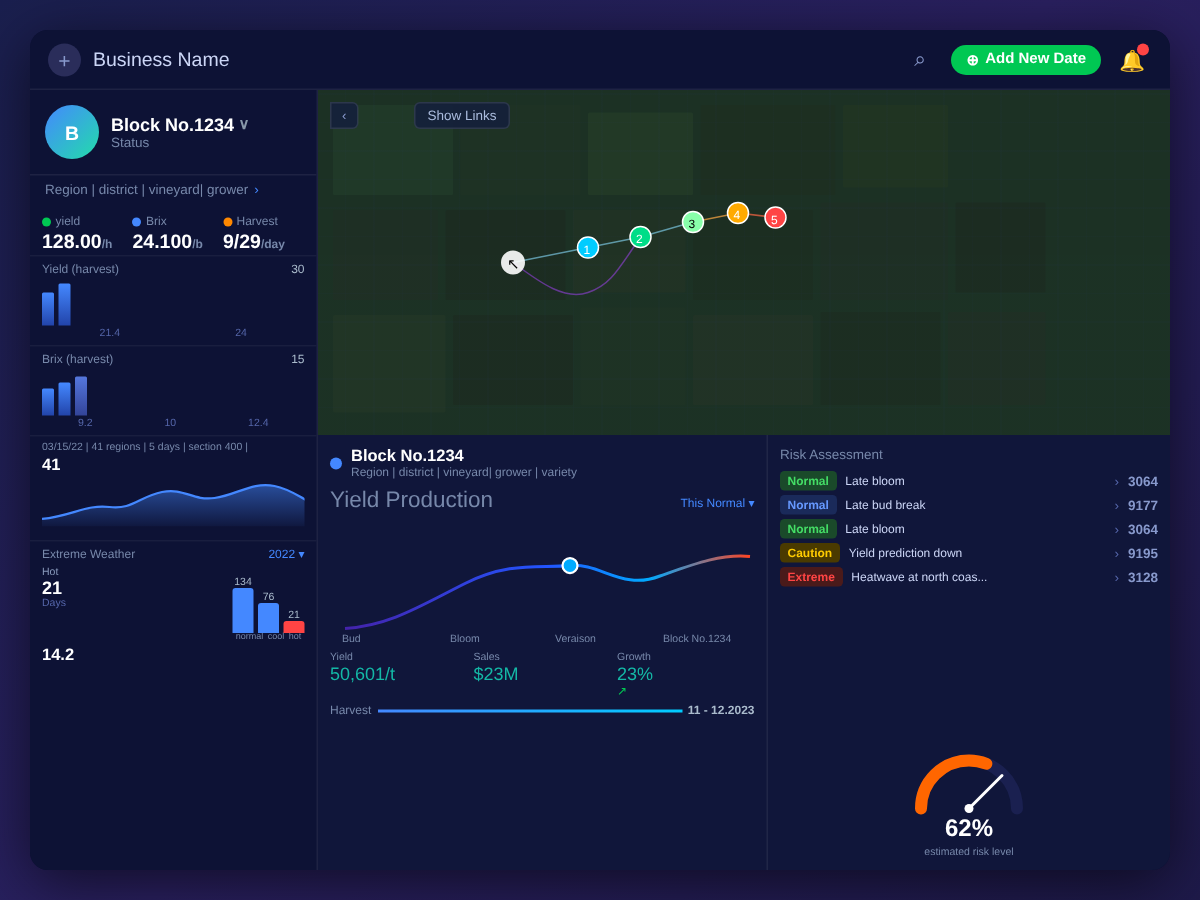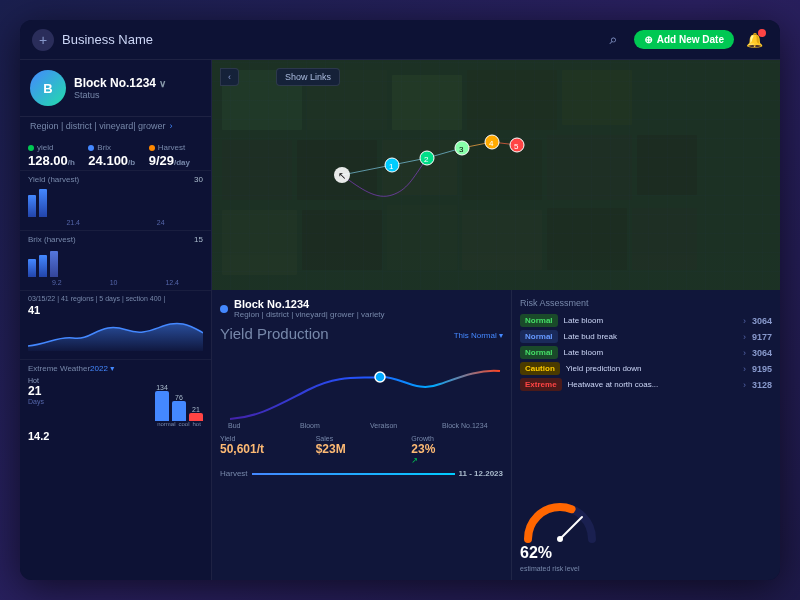--- a/index.html
+++ b/index.html
@@ -154,21 +154,21 @@
     }
     .gdd-value {
       font-size: 11px; font-weight: 700; color: #fff;
     }
     
     .weather-section {
       padding: 4px 8px;
     }
     .weather-header {
       font-size: 8px; color: #7788aa; margin-bottom: 4px;
-      display: flex; align-items: center;
+      display: flex; justify-content: space-between; align-items: center;
     }
     .weather-row {
       display: flex; gap: 4px;
     }
     .weather-item { flex: 1; }
     .weather-label { font-size: 7px; color: #8899bb; }
     .weather-value { font-size: 12px; font-weight: 700; color: #fff; }
     .weather-sub { font-size: 7px; color: #5566aa; }
     .weather-bars {
       display: flex; gap: 3px; align-items: flex-end; height: 40px;
@@ -244,21 +244,21 @@
     }
     .block-detail-name { font-size: 11px; font-weight: 700; color: #fff; }
     .block-detail-sub { font-size: 8px; color: #7788aa; }
     .yield-label { font-size: 15px; color: #7788aa; margin-bottom: 4px; }
     
     .yield-chart {
       height: 80px; position: relative; margin-bottom: 6px;
     }
     .yield-svg { width: 100%; height: 100%; }
     .stat-b { flex: 1; }
-    .stat-b-value { font-size: 14px; font-weight: 700; color: #fdba74; }
+    .stat-b-value { font-size: 14px; font-weight: 400; color: #14b8a6; }
     .stat-b-label { font-size: 7px; color: #7788aa; }
     .stat-b-sub { font-size: 8px; color: #00c853; display: flex; align-items: center; gap: 2px; }
     
     .risk-panel {
       flex: 1;
       background: #10163a;
       padding: 8px;
       display: flex; flex-direction: column;
       overflow: hidden;
     }
@@ -270,21 +270,21 @@
     }
     .risk-badge {
       padding: 2px 5px; border-radius: 3px;
       font-size: 8px; font-weight: 600; white-space: nowrap;
     }
     .risk-text { flex: 1; color: #ccd6f6; font-size: 8px; }
     .risk-num { color: #8899cc; font-size: 9px; font-weight: 600; }
     .risk-arrow { color: #5566aa; font-size: 9px; }
     
     .gauge-container {
-      display: flex; flex-direction: column; align-items: flex-start;
+      display: flex; flex-direction: column; align-items: center;
       margin-top: 6px;
     }
     .gauge-label { font-size: 7px; color: #7788aa; text-align: center; margin-top: 3px; }
     .gauge-value { font-size: 16px; font-weight: 700; color: #fff; }
   </style>
 </head>
 <body>
 
 <div class="app-container">
 

